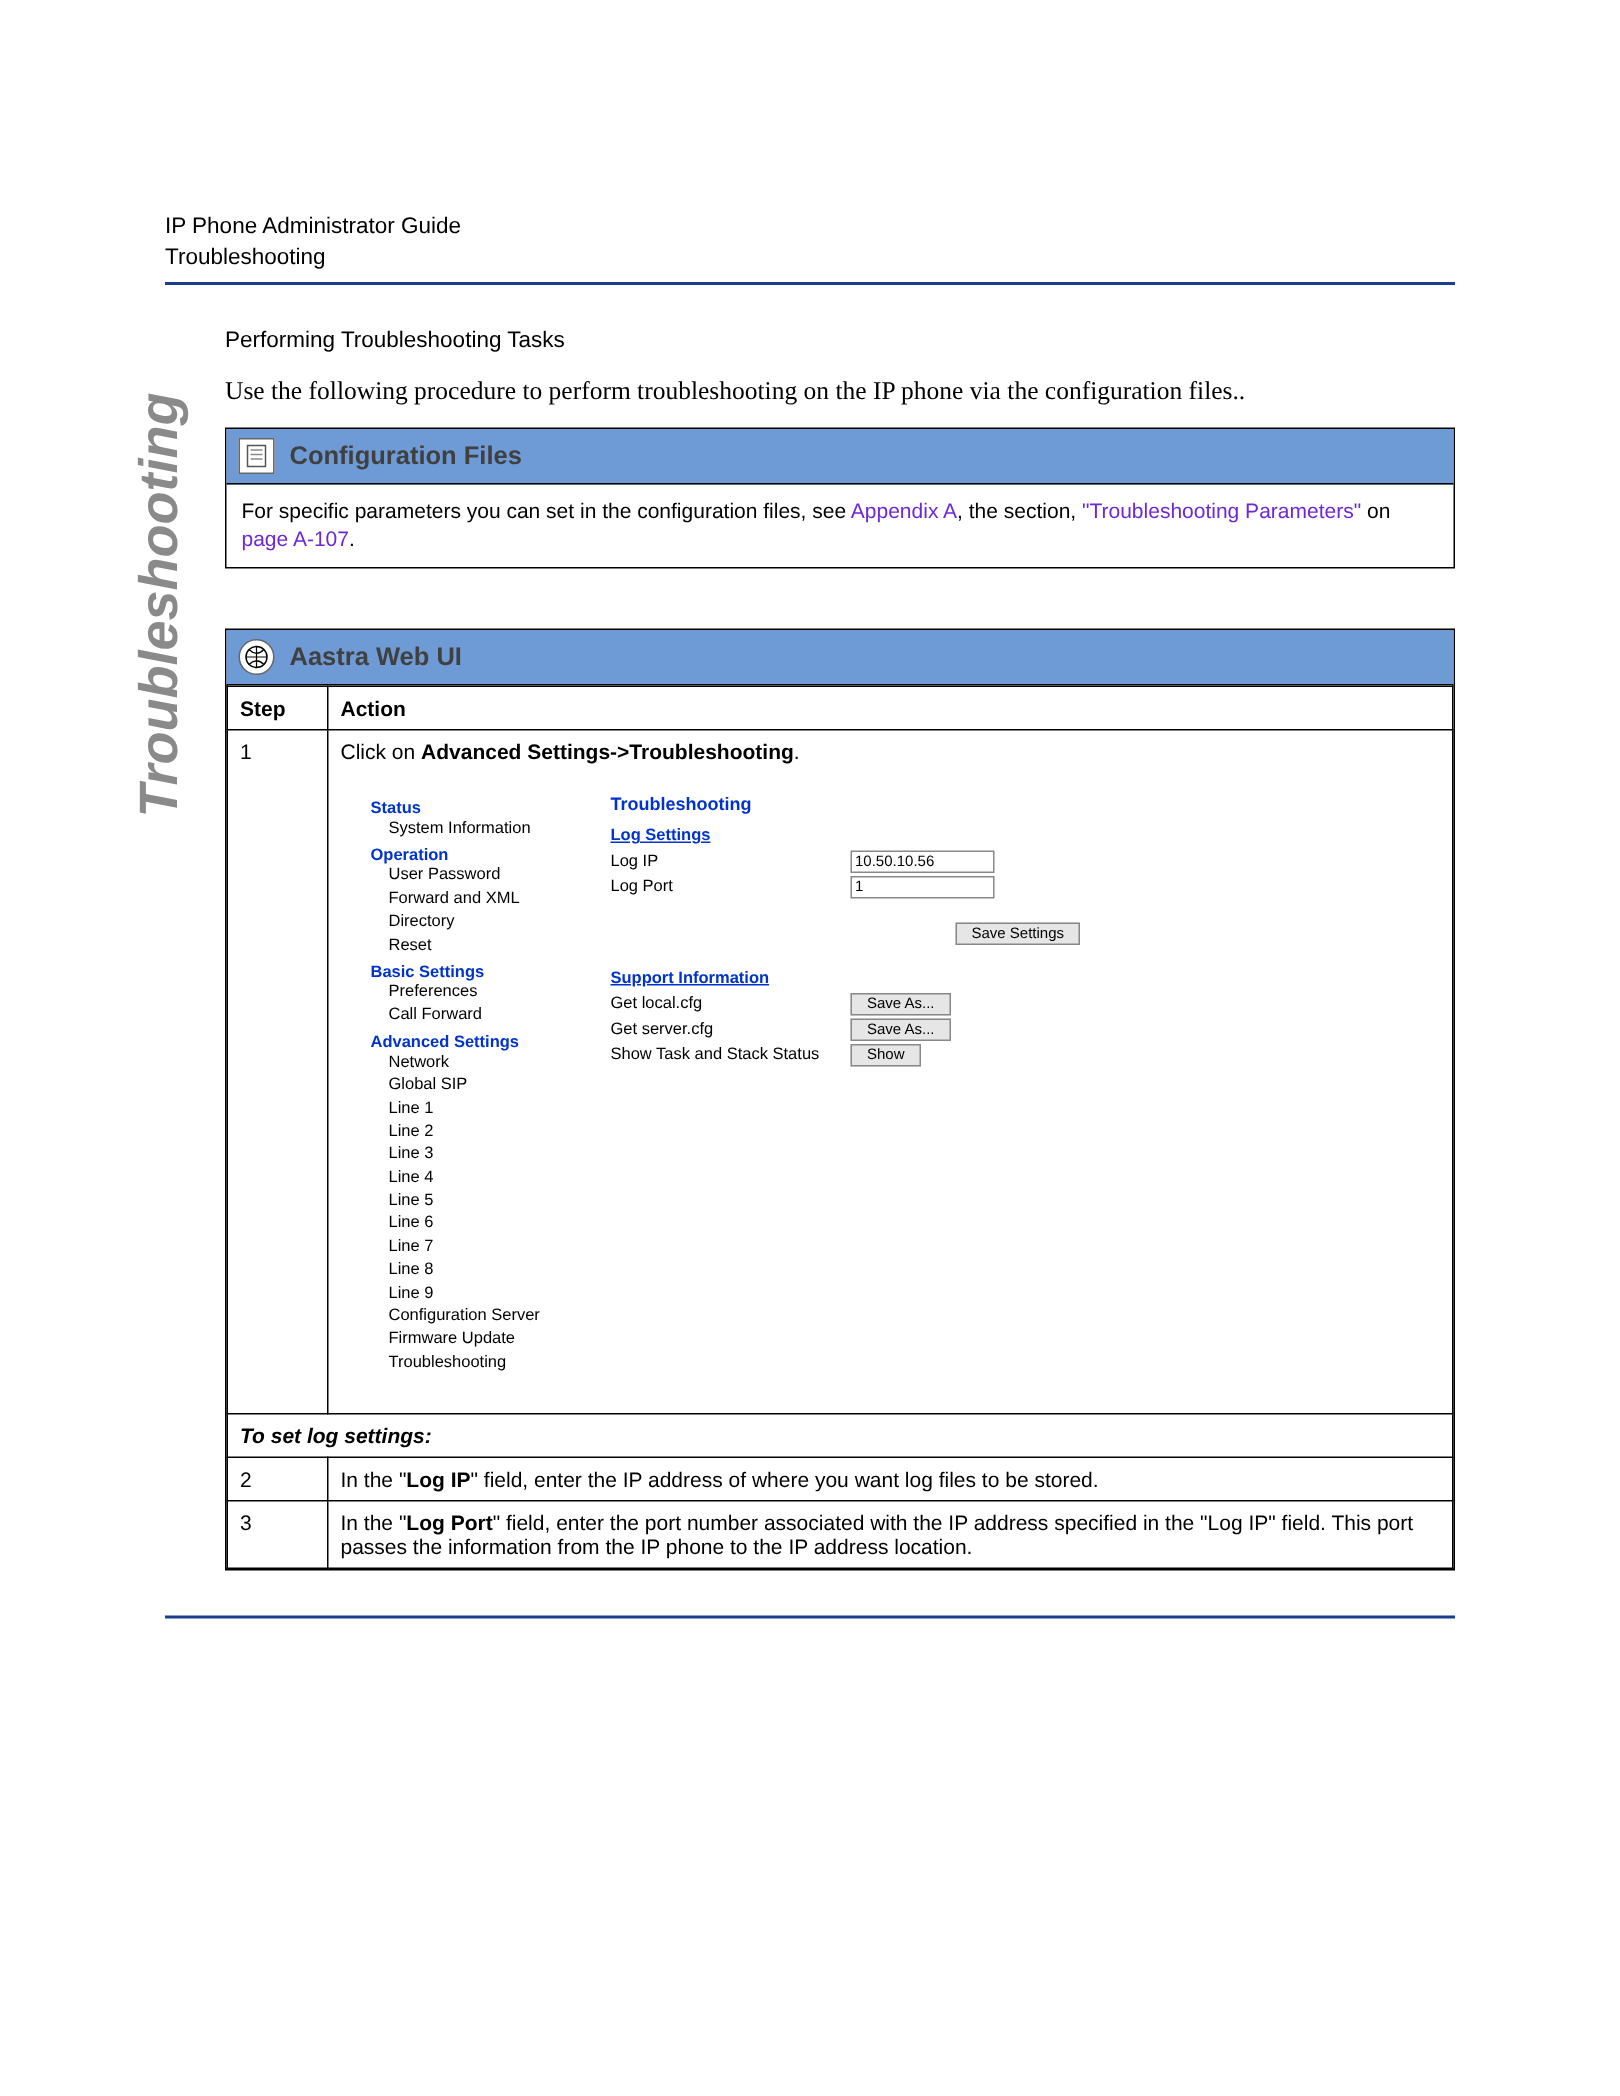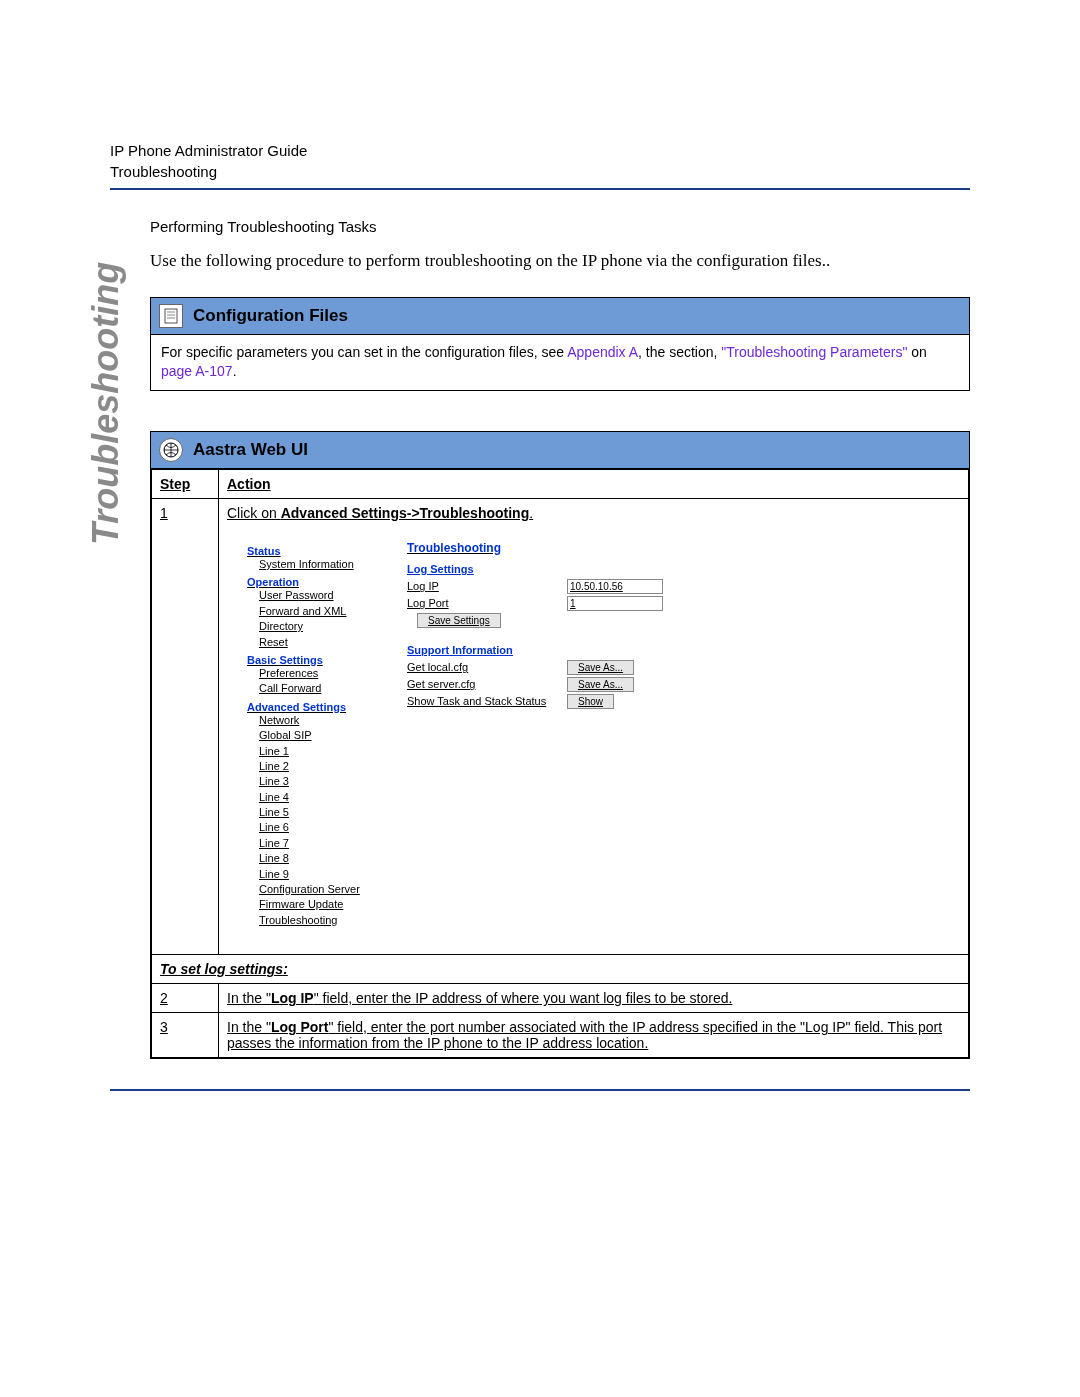--- a/index.html
+++ b/index.html
@@ -43,21 +43,21 @@
   }
   .section-title {
     font-weight: normal;
     font-size: 15px;
     margin-bottom: 14px;
   }
   .intro {
     font-family: "Times New Roman", Times, serif;
     font-size: 17px;
     line-height: 1.4;
-    margin-bottom: 24px;
+    margin-bottom: 12px;
   }
   .panel {
     border: 1px solid #000;
     margin-bottom: 40px;
   }
   .panel-head {
     background: #6e9bd6;
     padding: 6px 8px;
     display: flex;
     align-items: center;
@@ -70,41 +70,40 @@
     background: #fff;
     border: 1px solid #666;
     display: flex;
     align-items: center;
     justify-content: center;
     font-size: 14px;
   }
   .panel-title {
     font-weight: bold;
     font-size: 17px;
-    color: #000000;
+    color: #404040;
   }
   .panel-body {
     padding: 8px 10px;
     font-size: 14px;
     line-height: 1.4;
   }
   .link {
     color: #6d28d9;
   }
   table.steps {
     width: 100%;
     border-collapse: collapse;
     font-size: 14px;
   }
   table.steps th, table.steps td {
     border: 1px solid #000;
     padding: 6px 8px;
     text-align: left;
     vertical-align: top;
-    text-decoration: underline;
   }
   table.steps th {
     font-weight: bold;
     background: #fff;
   }
   .subheader-row td {
     font-style: italic;
     font-weight: bold;
   }
   .screenshot {
@@ -268,21 +267,21 @@
                 <div class="form-title">Troubleshooting</div>
                 <div class="form-section">Log Settings</div>
                 <div class="form-row">
                   <span class="form-label">Log IP</span>
                   <input class="form-input" value="10.50.10.56" style="">
                 </div>
                 <div class="form-row">
                   <span class="form-label">Log Port</span>
                   <input class="form-input" value="1" style="">
                 </div>
-                <div class="form-row" style="margin-top:2px;">
+                <div class="form-row" style="margin-top:16px;justify-content:center;">
                   <span class="form-label"></span>
                   <button class="form-btn" style="margin-left:-150px;">Save Settings</button>
                 </div>
                 <div class="form-section" style="margin-top:16px;">Support Information</div>
                 <div class="form-row">
                   <span class="form-label">Get local.cfg</span>
                   <button class="form-btn">Save As...</button>
                 </div>
                 <div class="form-row">
                   <span class="form-label">Get server.cfg</span>

